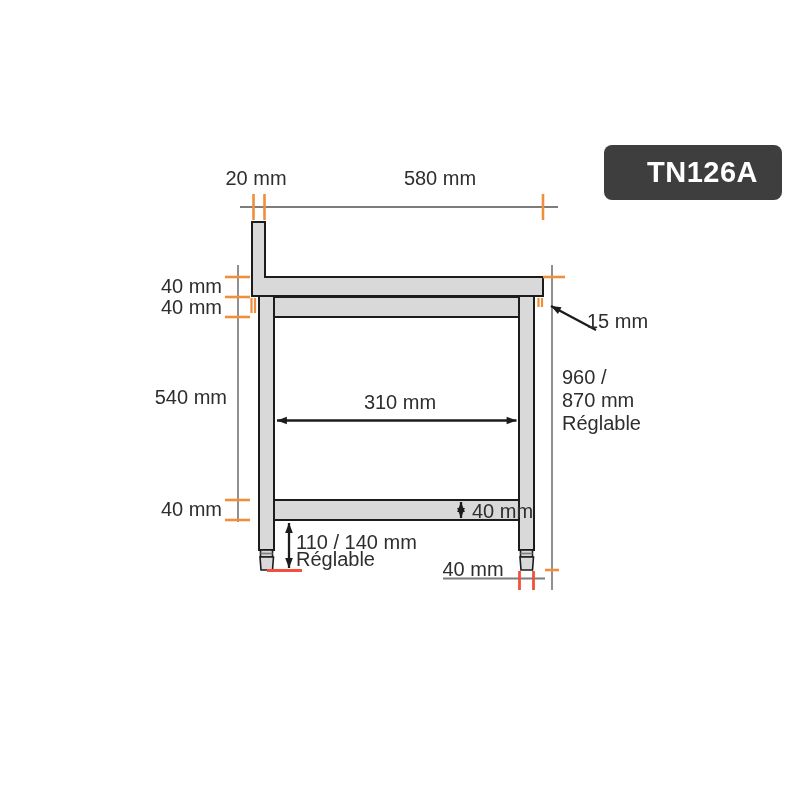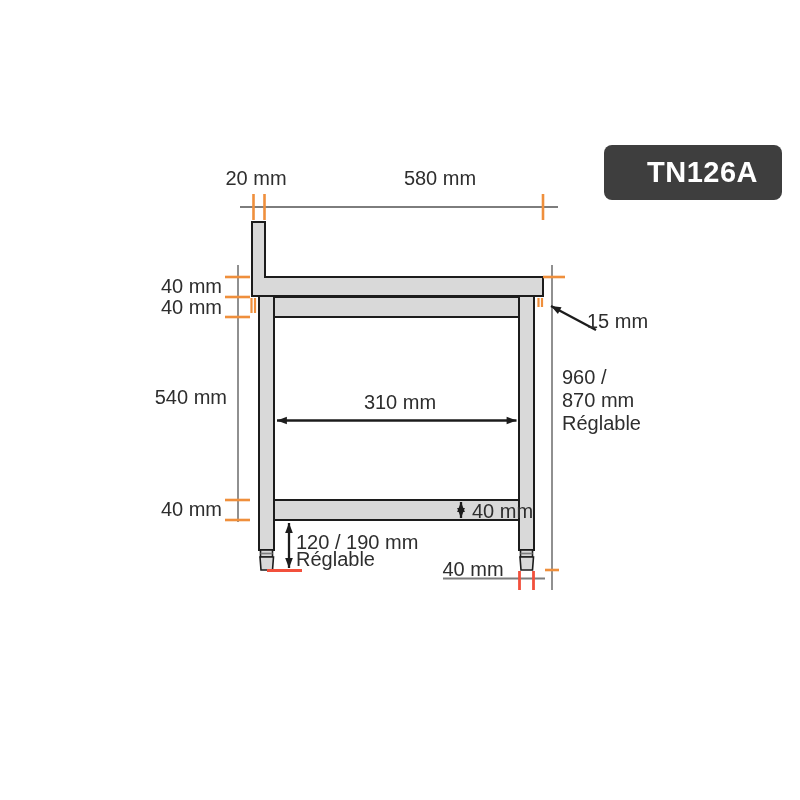--- a/index.html
+++ b/index.html
@@ -122,17 +122,17 @@
   <div class="lbl c" style="left:400px; top:402px;">310 mm</div>
   <div class="lbl vc" style="left:587px; top:321px;">15 mm</div>
 
   <div class="lbl hblock" style="left:562px; top:366px;">
     <div>960 /</div>
     <div>870 mm</div>
     <div>Réglable</div>
   </div>
 
   <div class="lbl vc" style="left:472px; top:511px;">40 mm</div>
-  <div class="lbl vc" style="left:296px; top:542px;">120 / 190 mm</div>
+  <div class="lbl vc" style="left:296px; top:542px;">110 / 140 mm</div>
   <div class="lbl vc" style="left:296px; top:559px;">Réglable</div>
   <div class="lbl c" style="left:473px; top:569px;">40 mm</div>
 
 </div>
 
 </body></html>

